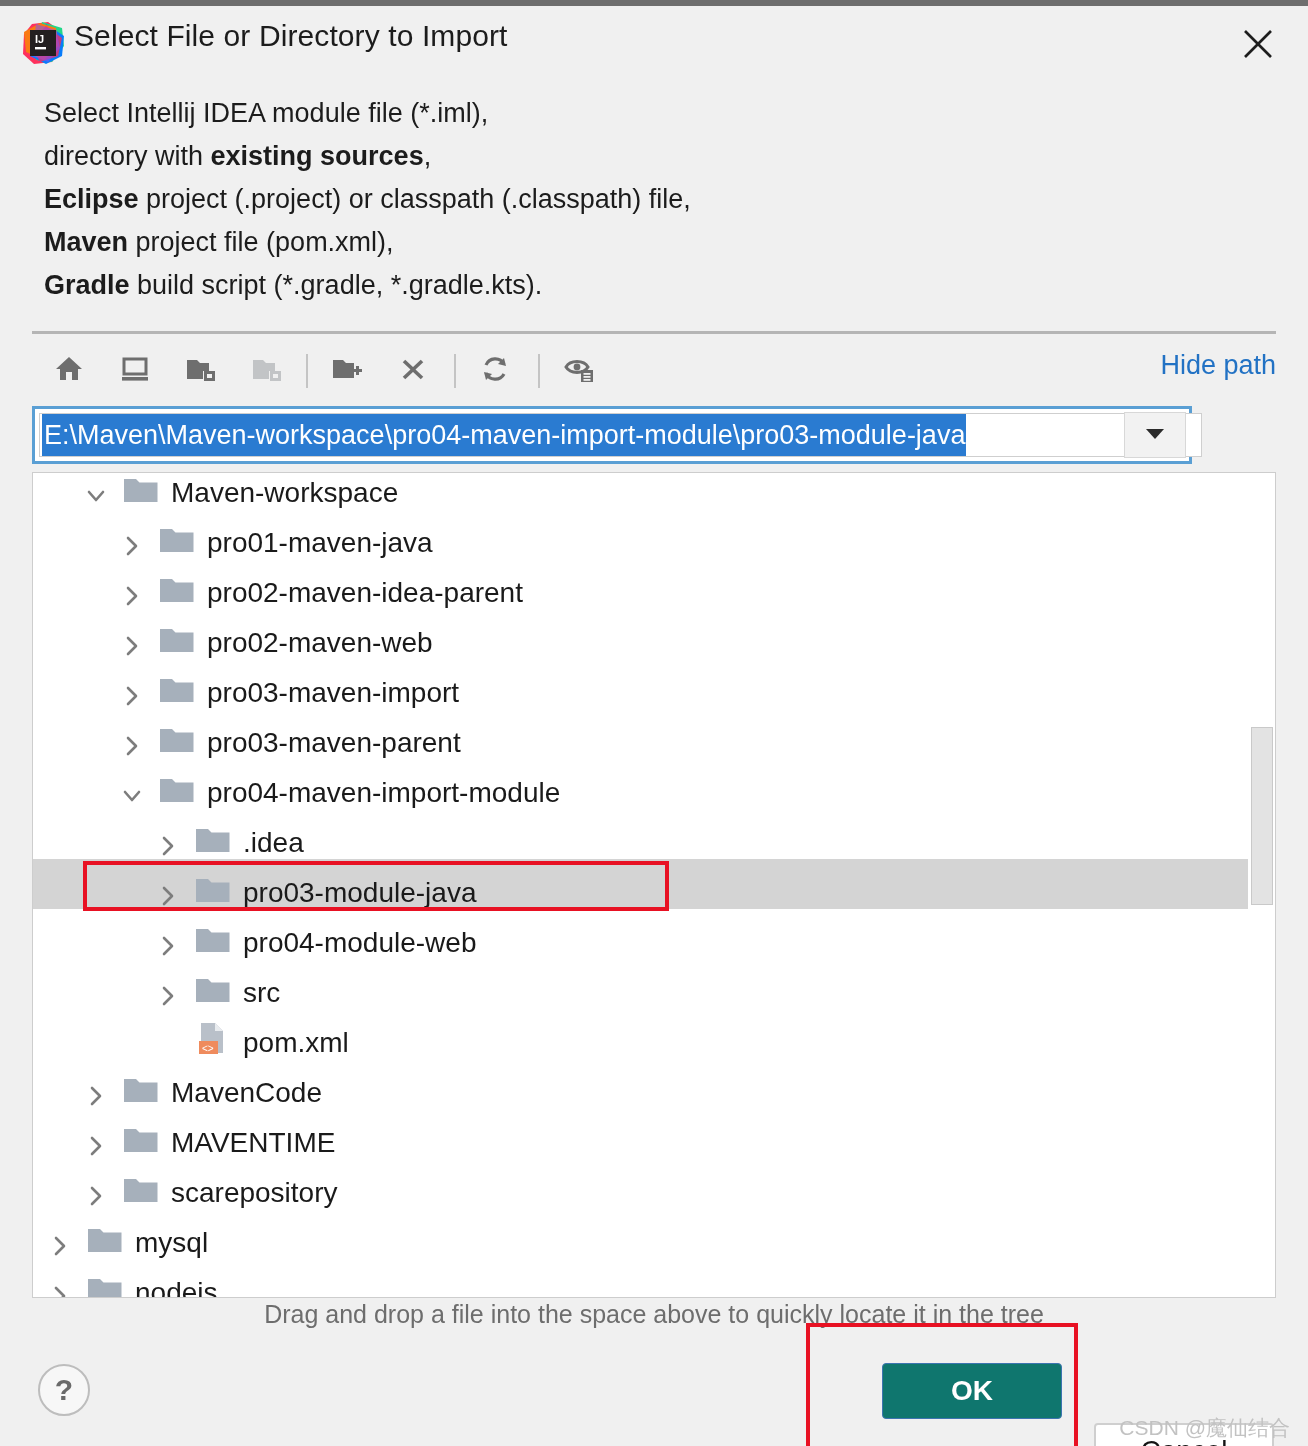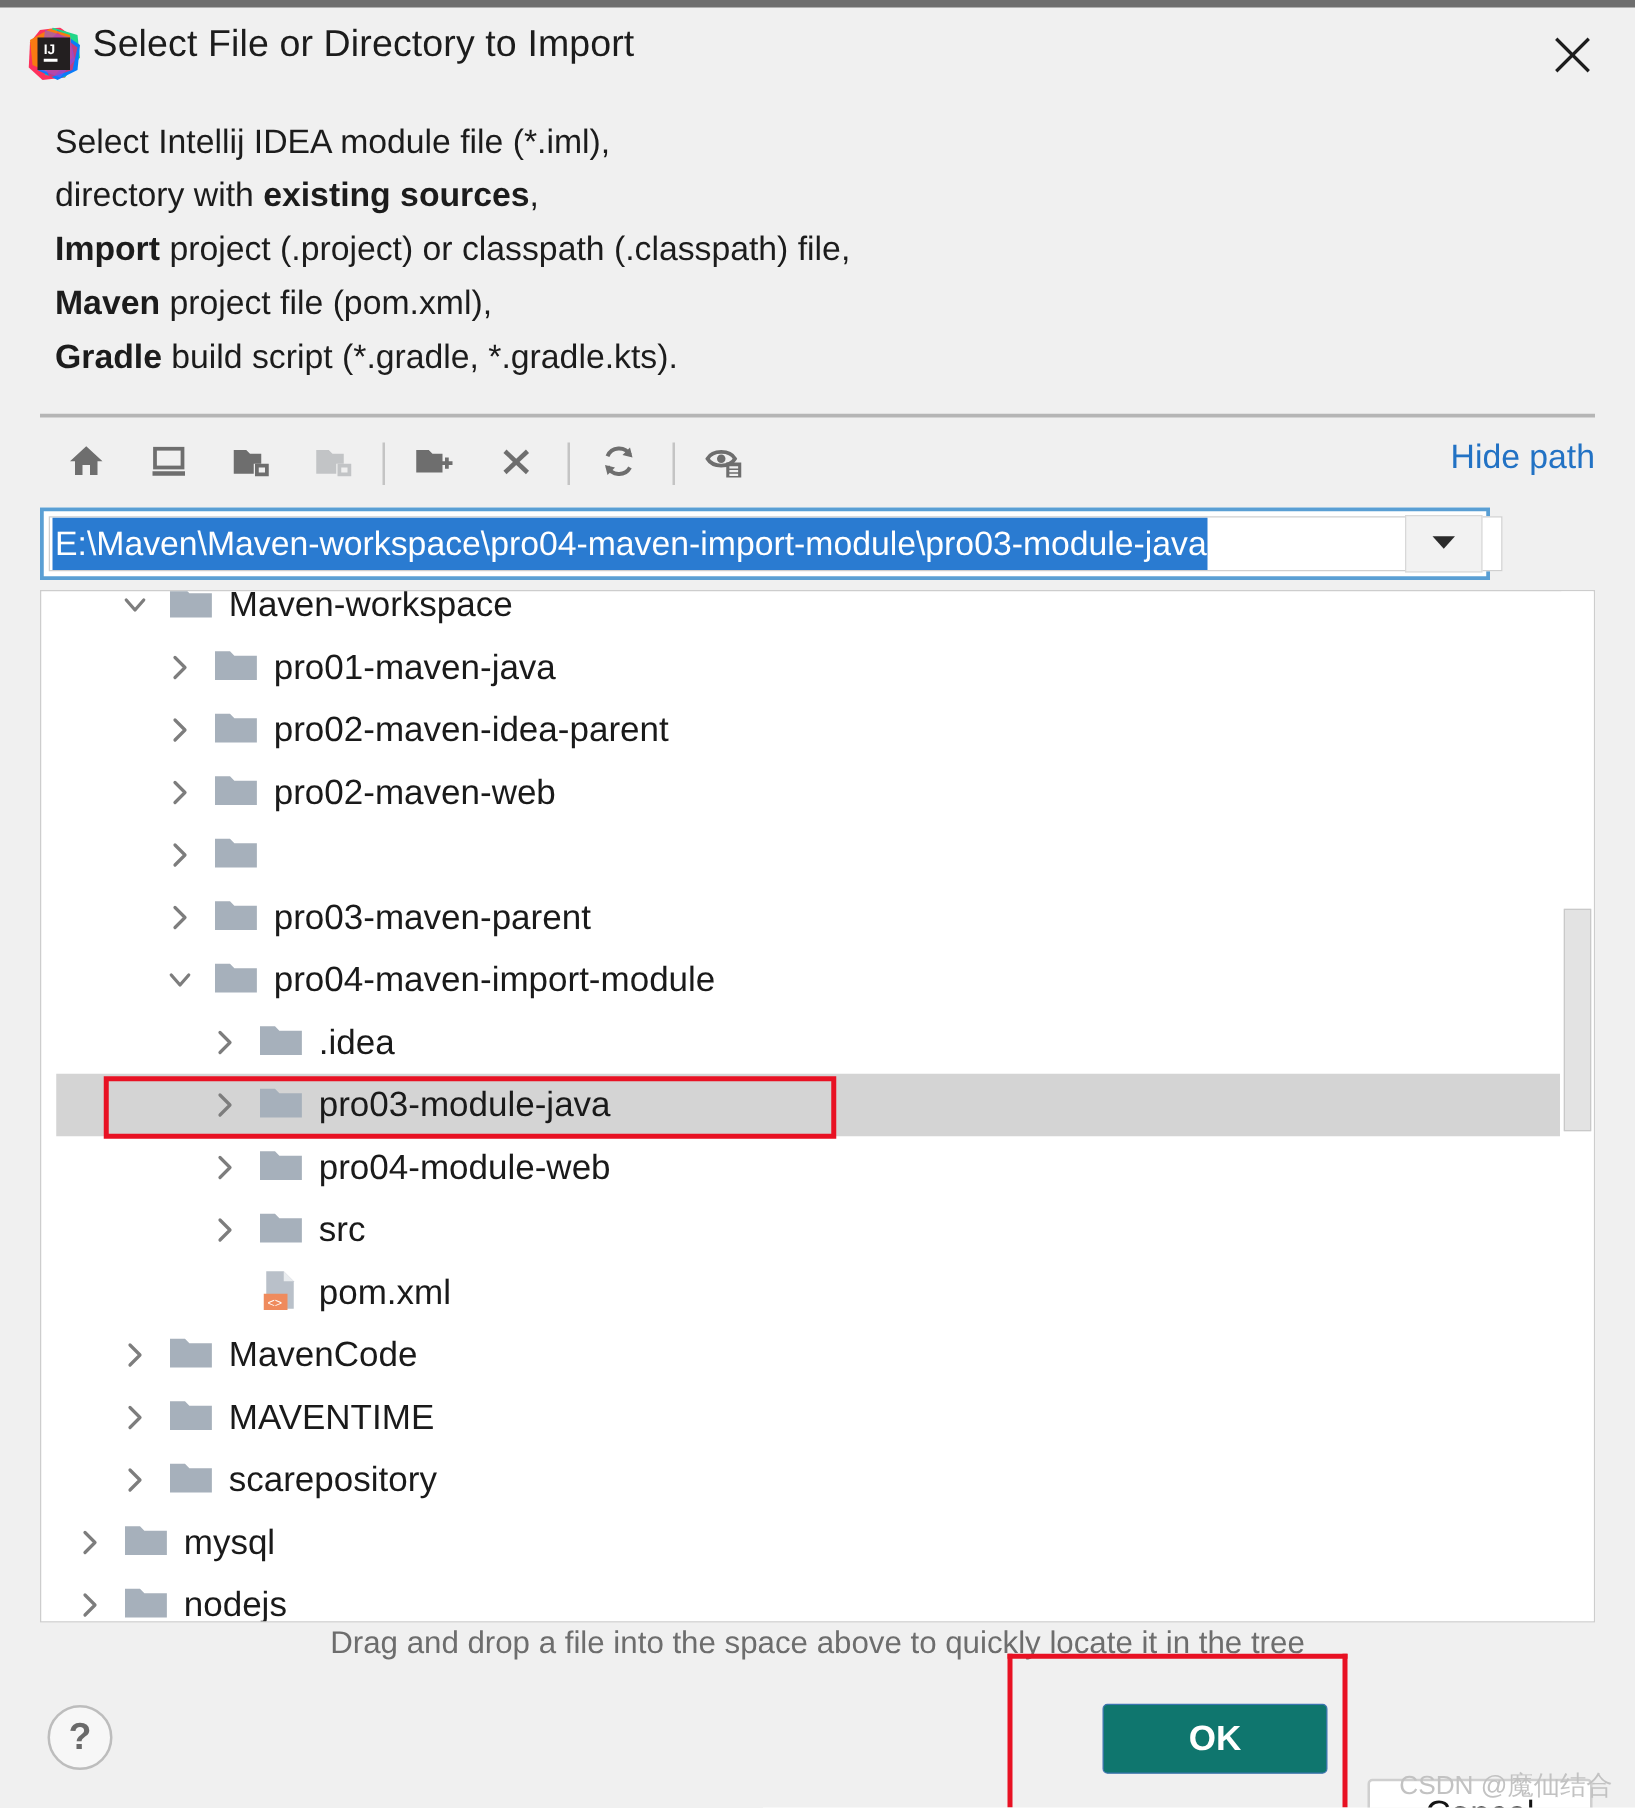--- a/index.html
+++ b/index.html
@@ -91,22 +91,22 @@
   }
 
   
   .tree-panel {
     position: absolute; left: 32px; top: 472px; width: 1244px; height: 826px;
     background: #ffffff; border: 1px solid #cdcdcd;
     overflow: hidden;
   }
   .tree-inner { position: absolute; left: 0; top: -14px; width: 1215px; }
   .row {
-    position: relative; height: 50px; display: flex; align-items: center;
-    white-space: nowrap; cursor: pointer; margin-left: 12px;
+    position: relative; height: 50px; display: flex; align-items: flex-end;
+    white-space: nowrap; cursor: pointer;
   }
   .row.selected { background: #d4d4d4; }
   .row .twisty {
     width: 26px; height: 26px; flex: 0 0 26px;
     display: flex; align-items: center; justify-content: center;
     margin-right: 14px;
   }
   .row .twisty.empty { visibility: hidden; }
   .row .folder { flex: 0 0 36px; margin-right: 12px; }
   .row .fileicon { flex: 0 0 36px; margin-right: 12px; }
@@ -192,21 +192,21 @@
     <svg width="40" height="40" viewBox="0 0 40 40">
       <line x1="7" y1="7" x2="33" y2="33" stroke="#1d1d1d" stroke-width="2.6"></line>
       <line x1="33" y1="7" x2="7" y2="33" stroke="#1d1d1d" stroke-width="2.6"></line>
     </svg>
   </span>
 </div>
 
 <div class="description">
   <div><span>Select Intellij IDEA module file (*.iml),</span></div>
   <div><span>directory with </span><b>existing sources</b><span>,</span></div>
-  <div><b>Import</b><span> project (.project) or classpath (.classpath) file,</span></div>
+  <div><b>Eclipse</b><span> project (.project) or classpath (.classpath) file,</span></div>
   <div><b>Maven</b><span> project file (pom.xml),</span></div>
   <div><b>Gradle</b><span> build script (*.gradle, *.gradle.kts).</span></div>
 </div>
 
 <div class="divider"></div>
 
 <div class="toolbar">
 
   <div class="tb-btn" style="left:14px">
     <span>
@@ -363,20 +363,21 @@
       <div class="row">
         <span class="ind" style="width: 86px;"></span>
         <span class="twisty">
           <svg width="26" height="26" viewBox="0 0 26 26">
             <polyline points="9,5 17,13 9,21" fill="none" stroke="#7d7d7d" stroke-width="2.6" stroke-linecap="round" stroke-linejoin="round"></polyline>
           </svg>
         </span>
         <span class="folder"><svg width="36" height="30" viewBox="0 0 36 30">
             <path d="M1 4 h12 l3.5 3.5 h18 V27 H1 Z" fill="#a6b0bb"></path>
           </svg></span>
+        <span class="label">pro03-maven-import</span>
       </div>
       <div class="row">
         <span class="ind" style="width: 86px;"></span>
         <span class="twisty">
           <svg width="26" height="26" viewBox="0 0 26 26">
             <polyline points="9,5 17,13 9,21" fill="none" stroke="#7d7d7d" stroke-width="2.6" stroke-linecap="round" stroke-linejoin="round"></polyline>
           </svg>
         </span>
         <span class="folder"><svg width="36" height="30" viewBox="0 0 36 30">
             <path d="M1 4 h12 l3.5 3.5 h18 V27 H1 Z" fill="#a6b0bb"></path>

